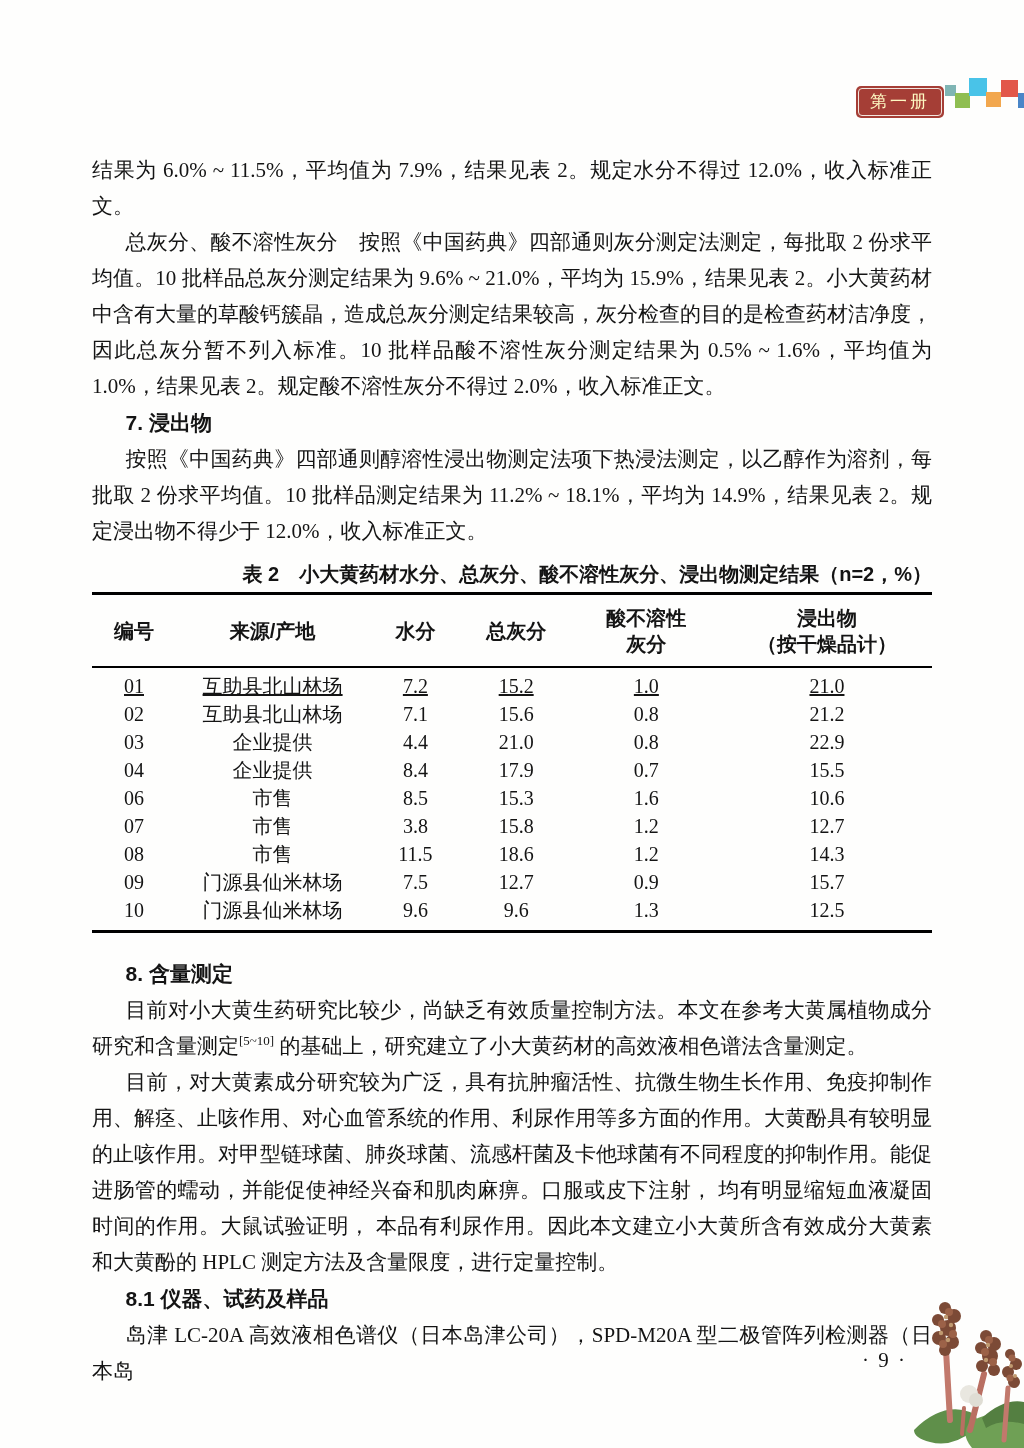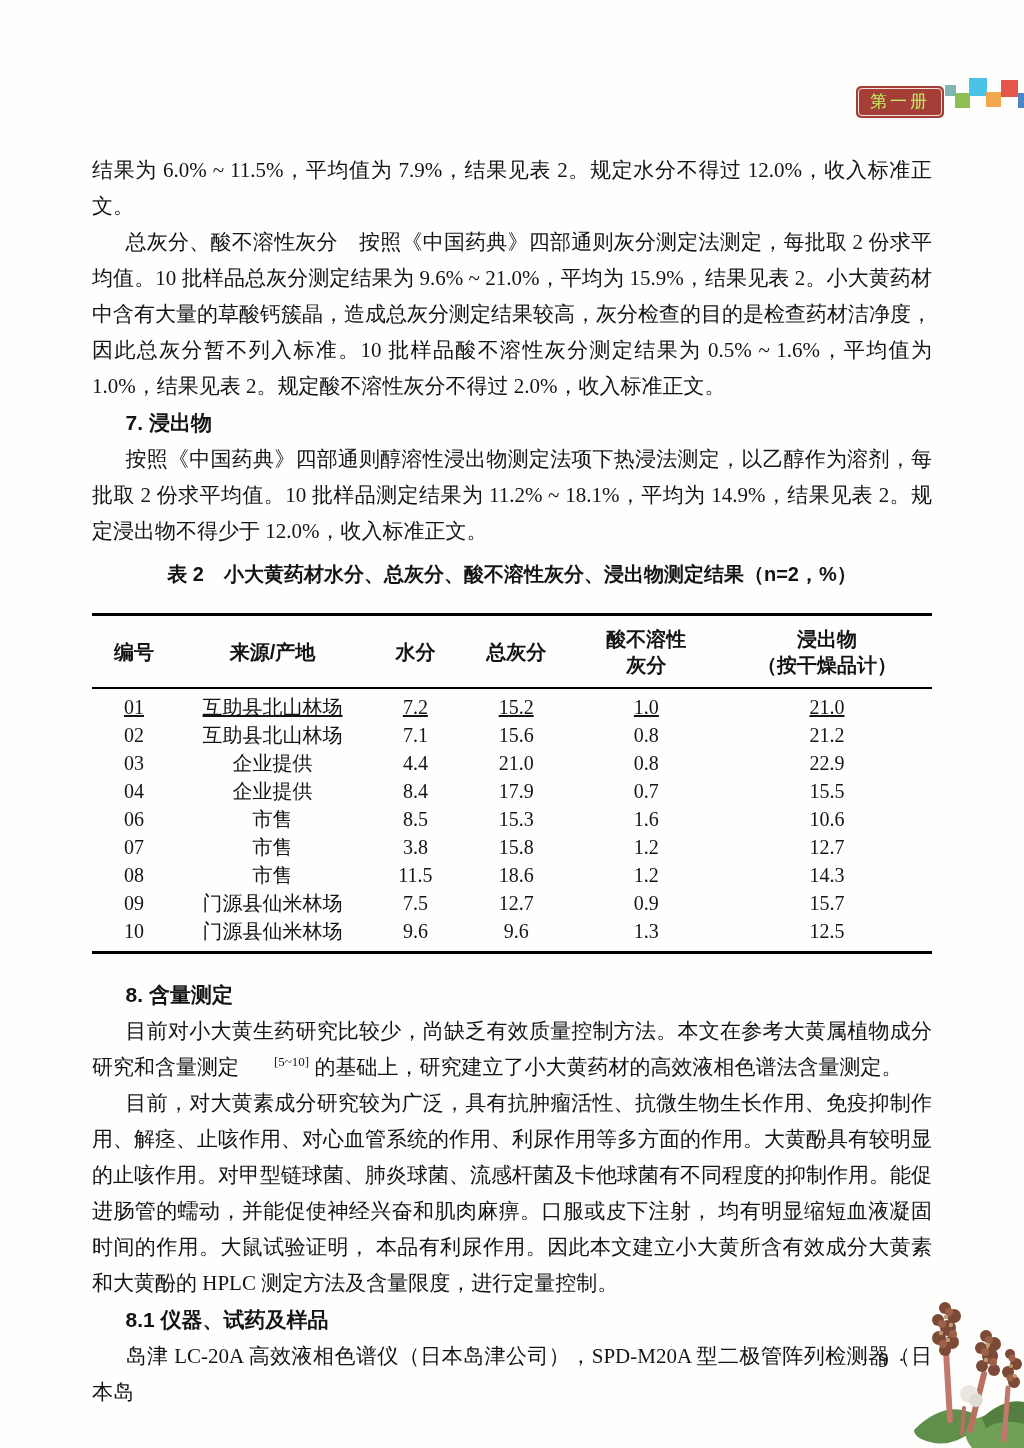--- a/index.html
+++ b/index.html
@@ -22,21 +22,21 @@
   }
   .badge {
     background: #a53e36;
     border-radius: 5px;
     padding: 2px;
   }
   .badge-inner {
     border: 1px solid #f3e6df;
     border-radius: 4px;
     padding: 1px 11px 2px 11px;
-    color: #bef264;
+    color: #fef9c3;
     font-family: "Liberation Sans", sans-serif;
     font-size: 17px;
     letter-spacing: 3px;
     white-space: nowrap;
   }
   .squares {
     position: absolute;
     left: 940px; top: 76px;
     width: 84px; height: 40px;
   }
@@ -57,31 +57,30 @@
     font-weight: bold;
     font-size: 21px;
     line-height: 37px;
     margin-left: 1.6em;
     text-align: left;
   }
   sup.ref {
     font-size: 13px;
     vertical-align: super;
     line-height: 0;
-    margin-left: 35px;
   }
   
   .tbl-caption {
     font-family: "Liberation Sans", sans-serif;
     font-weight: bold;
     font-size: 20px;
-    text-align: center;
+    text-align: right;
     text-indent: 0;
     margin-top: 10px;
-    margin-bottom: 24px;
+    margin-bottom: 3px;
     line-height: 30px;
   }
   table.data {
     width: 100%;
     border-collapse: collapse;
     border-top: 3px solid #000;
     border-bottom: 3px solid #000;
     font-size: 20px;
   }
   table.data thead th {

